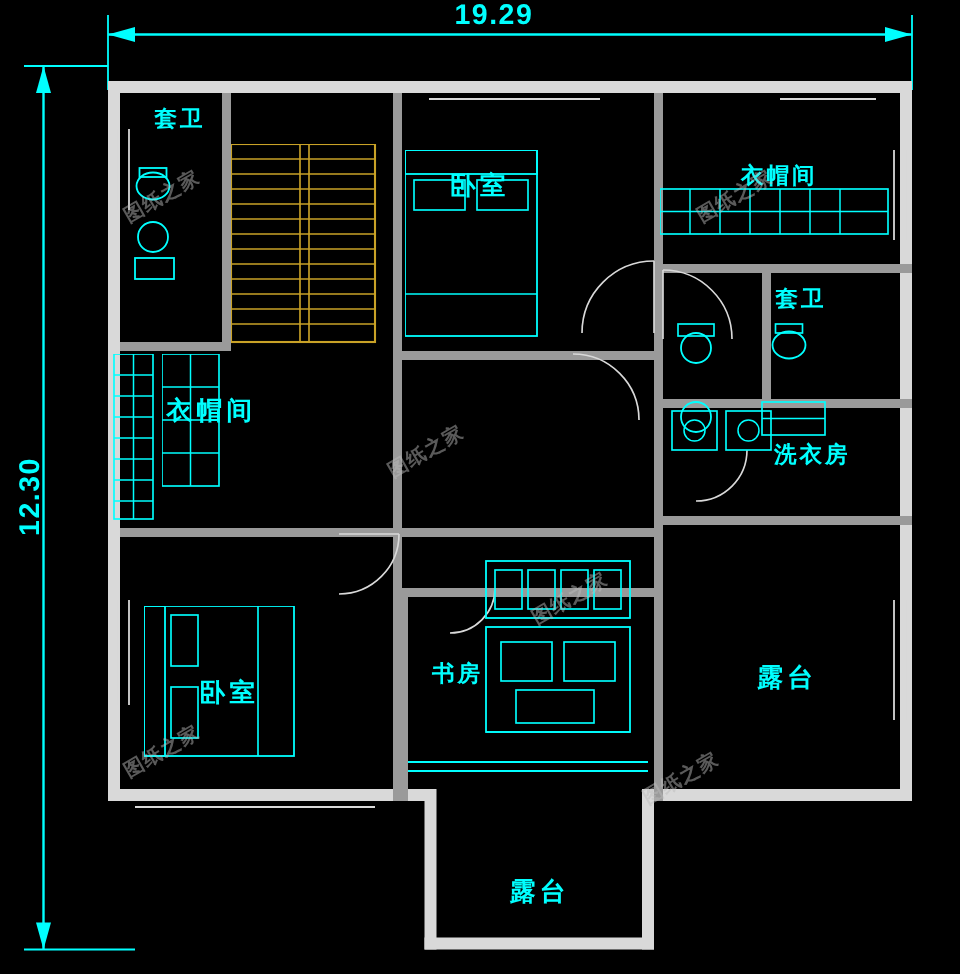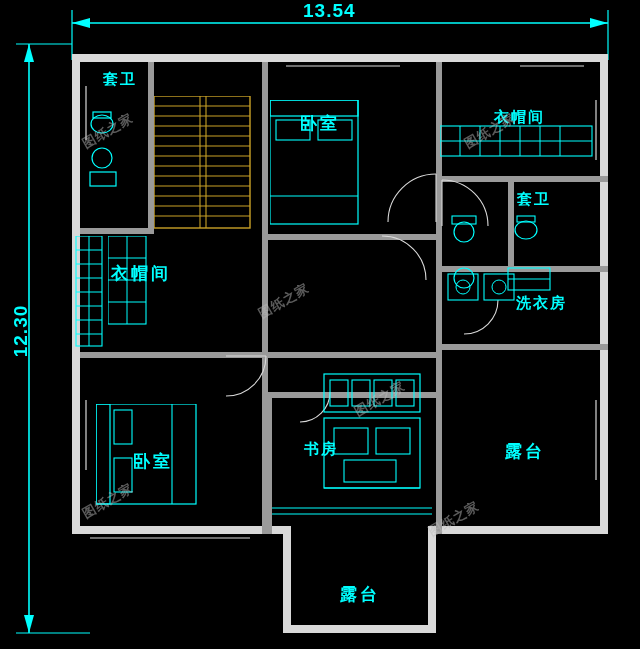--- a/index.html
+++ b/index.html
@@ -26,21 +26,21 @@
     <line x1="72" y1="10" x2="72" y2="60" stroke="#00ffff" stroke-width="1.2"></line>
     <line x1="608" y1="10" x2="608" y2="60" stroke="#00ffff" stroke-width="1.2"></line>
 
     <line x1="29" y1="44" x2="29" y2="633" stroke="#00ffff" stroke-width="1.6"></line>
     <polygon points="29,44 24,62 34,62" fill="#00ffff"></polygon>
     <polygon points="29,633 24,615 34,615" fill="#00ffff"></polygon>
     <line x1="16" y1="44" x2="72" y2="44" stroke="#00ffff" stroke-width="1.2"></line>
     <line x1="16" y1="633" x2="90" y2="633" stroke="#00ffff" stroke-width="1.2"></line>
   </svg>
 
-  <div class="abs dim-label" style="left:303px;top:0px;">13.54</div>
+  <div class="abs dim-label" style="left:303px;top:0px;">19.29</div>
   <div class="abs dim-label" style="left:-5px;top:320px;transform:rotate(-90deg);transform-origin:center;">12.30</div>
 
   <svg class="abs" style="left:0;top:0" width="640" height="649">
     <g stroke="#d9d9d9" fill="none" stroke-width="1">
 
       <rect x="72" y="54" width="536" height="8" fill="#d9d9d9" stroke="none"></rect>
 
       <rect x="72" y="54" width="8" height="480" fill="#d9d9d9" stroke="none"></rect>
 
       <rect x="600" y="54" width="8" height="480" fill="#d9d9d9" stroke="none"></rect>
@@ -239,21 +239,21 @@
     <line x1="0" y1="8" x2="160" y2="8" stroke="#00ffff" stroke-width="1.2"></line>
     <line x1="0" y1="14" x2="160" y2="14" stroke="#00ffff" stroke-width="1.2"></line>
   </svg>
 
   <div class="abs room-label small" style="left:103px;top:70px">套卫</div>
   <div class="abs room-label" style="left:300px;top:112px">卧室</div>
   <div class="abs room-label small" style="left:494px;top:108px">衣帽间</div>
   <div class="abs room-label small" style="left:517px;top:190px">套卫</div>
   <div class="abs room-label" style="left:111px;top:262px">衣帽间</div>
   <div class="abs room-label small" style="left:516px;top:294px">洗衣房</div>
-  <div class="abs room-label small" style="left:304px;top:440px">书房</div>
+  <div class="abs room-label small" style="left:288px;top:440px">书房</div>
   <div class="abs room-label" style="left:133px;top:450px">卧室</div>
   <div class="abs room-label" style="left:505px;top:440px">露台</div>
   <div class="abs room-label" style="left:340px;top:583px">露台</div>
 
   <div class="wm" style="left:80px;top:122px">图纸之家</div>
   <div class="wm" style="left:256px;top:292px">图纸之家</div>
   <div class="wm" style="left:462px;top:122px">图纸之家</div>
   <div class="wm" style="left:352px;top:390px">图纸之家</div>
   <div class="wm" style="left:80px;top:492px">图纸之家</div>
   <div class="wm" style="left:426px;top:510px">图纸之家</div>

